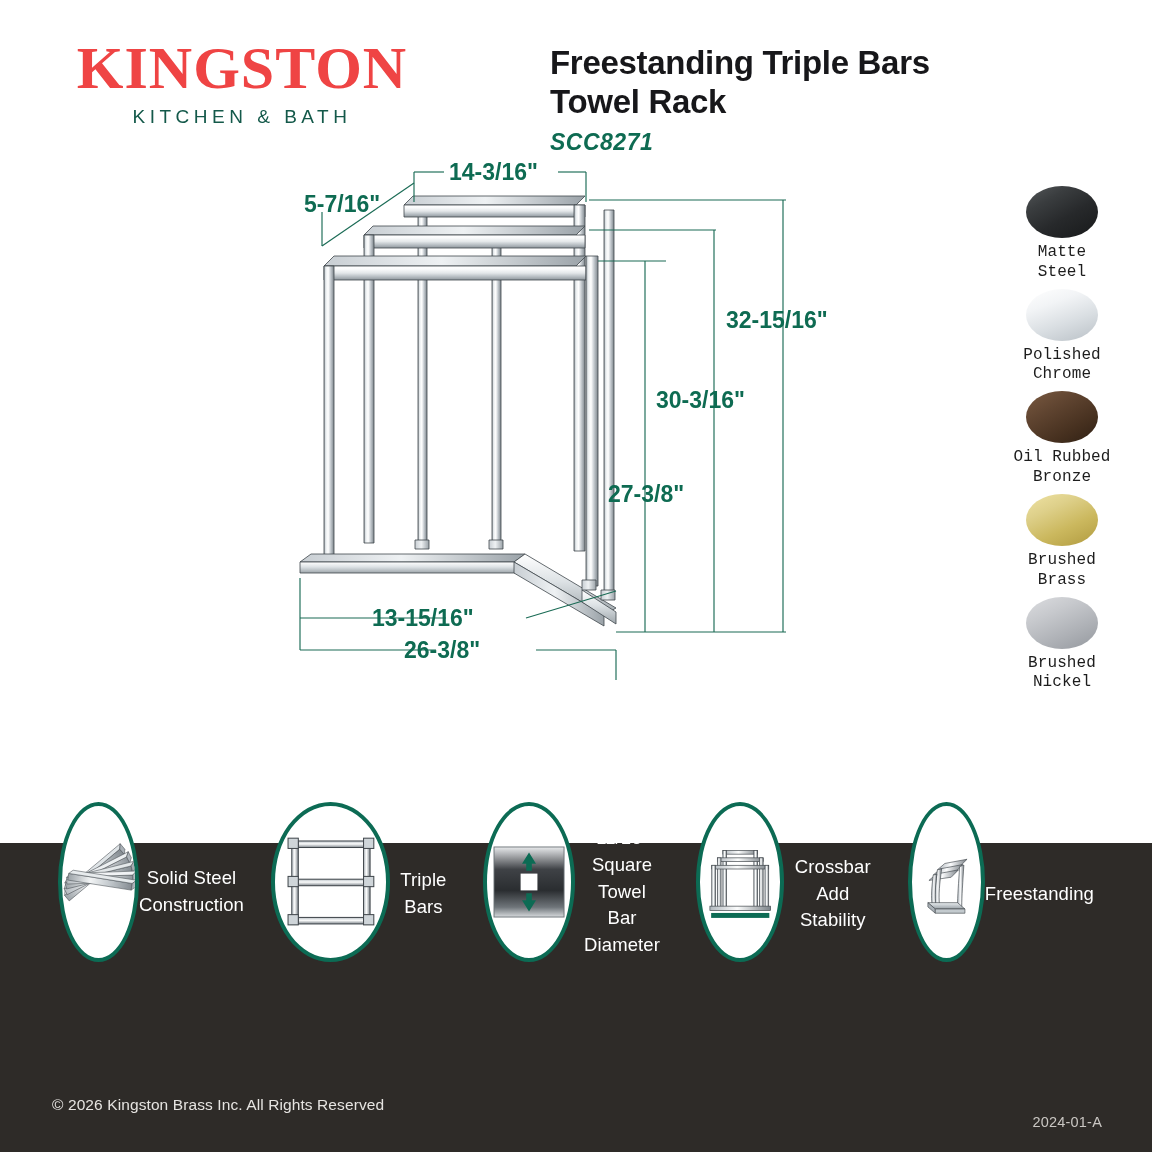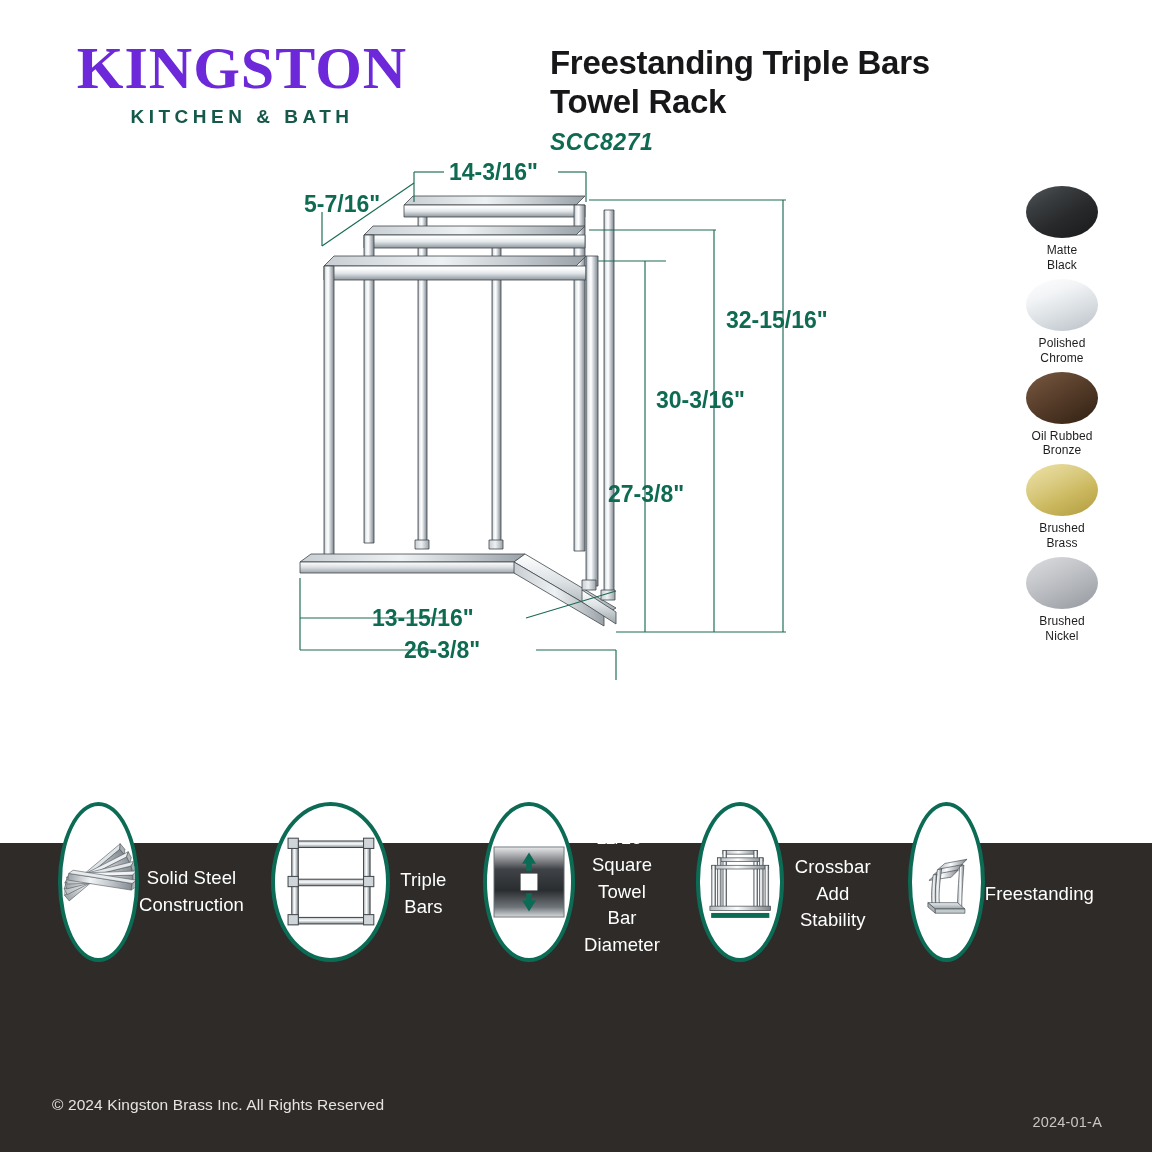--- a/index.html
+++ b/index.html
@@ -15,26 +15,26 @@
   .dark-band {
     position: absolute; left: 0; top: 843px; width: 1152px; height: 309px;
     background: #2e2b28;
   }
 
   
   .logo-block { position: absolute; left: 52px; top: 38px; width: 380px; }
   .logo-word {
     font-family: "Liberation Serif", serif;
     font-weight: bold; font-size: 60px; letter-spacing: 1px;
-    color: #6d28d9; line-height: 1; text-align: center;
+    color: #ef4444; line-height: 1; text-align: center;
   }
   .logo-sub {
     margin-top: 8px; text-align: center;
     font-family: "Liberation Sans", sans-serif;
-    font-weight: bold; font-size: 19px; letter-spacing: 4.5px;
+    font-weight: normal; font-size: 19px; letter-spacing: 4.5px;
     color: #14594a;
   }
 
   .title-block { position: absolute; right: 62px; top: 44px; width: 540px; }
   .title-line {
     font-size: 33px; font-weight: bold; color: #17171a; line-height: 1.18;
     letter-spacing: -0.3px;
   }
   .model-no {
     margin-top: 7px; font-size: 23px; font-style: italic; font-weight: bold;
@@ -55,21 +55,21 @@
   .swatch::after {
     content: ""; position: absolute; left: 2%; top: 12%; width: 96%; height: 76%;
     border-radius: 50%; pointer-events: none;
   }
   .sw-matte-black { background: linear-gradient(150deg,#55585a 0%,#3a3d3f 28%,#27292b 58%,#17191a 100%); }
   .sw-polished-chrome { background: linear-gradient(160deg,#ffffff 0%,#f2f4f6 30%,#d9dee2 62%,#b9c0c6 100%); }
   .sw-oil-rubbed-bronze { background: linear-gradient(150deg,#7a5a41 0%,#5f4430 35%,#46301f 70%,#2f2014 100%); }
   .sw-brushed-brass { background: linear-gradient(155deg,#efe3a4 0%,#ded08a 30%,#cbb85e 62%,#b09a3f 100%); }
   .sw-brushed-nickel { background: linear-gradient(155deg,#dcdde0 0%,#c7c9cd 32%,#aeb1b6 66%,#94989e 100%); }
   .finish-label {
-    font-size: 12px; color: #1d1d1d; line-height: 1.24; letter-spacing: 0.1px;
+    font-size: 16px; color: #1d1d1d; line-height: 1.24; letter-spacing: 0.1px; font-family: Liberation Mono, monospace;
   }
 
   
   .features {
     position: absolute; left: 0; top: 752px; width: 1152px; height: 260px;
     display: flex; justify-content: space-between; padding: 0 58px;
   }
   .feature { width: 186px; display: flex; align-items: center; }
   .feat-circle {
     width: 160px; height: 160px; border-radius: 50%;
@@ -215,21 +215,21 @@
         <text x="118" y="508">26-3/8"</text>
       </g>
     </svg>
   </div>
 
   <div class="finishes">
     <div class="finish">
       <div class="swatch sw-matte-black"></div>
       <div class="finish-label">
         <div>Matte</div>
-        <div>Black</div>
+        <div>Steel</div>
       </div>
     </div>
     <div class="finish">
       <div class="swatch sw-polished-chrome"></div>
       <div class="finish-label">
         <div>Polished</div>
         <div>Chrome</div>
       </div>
     </div>
     <div class="finish">
@@ -425,16 +425,16 @@
             <polygon points="44,116 100,116 100,124 44,124" fill="#c3cace"></polygon>
           </g>
         </svg>
       </div>
       <div class="feat-label">
         <div>Freestanding</div>
       </div>
     </div>
   </div>
 
-  <div class="copyright">© 2024 Kingston Brass Inc. All Rights Reserved</div>
+  <div class="copyright">© 2026 Kingston Brass Inc. All Rights Reserved</div>
   <div class="revision">2024-01-A</div>
 
 </div>
 
 </body></html>

